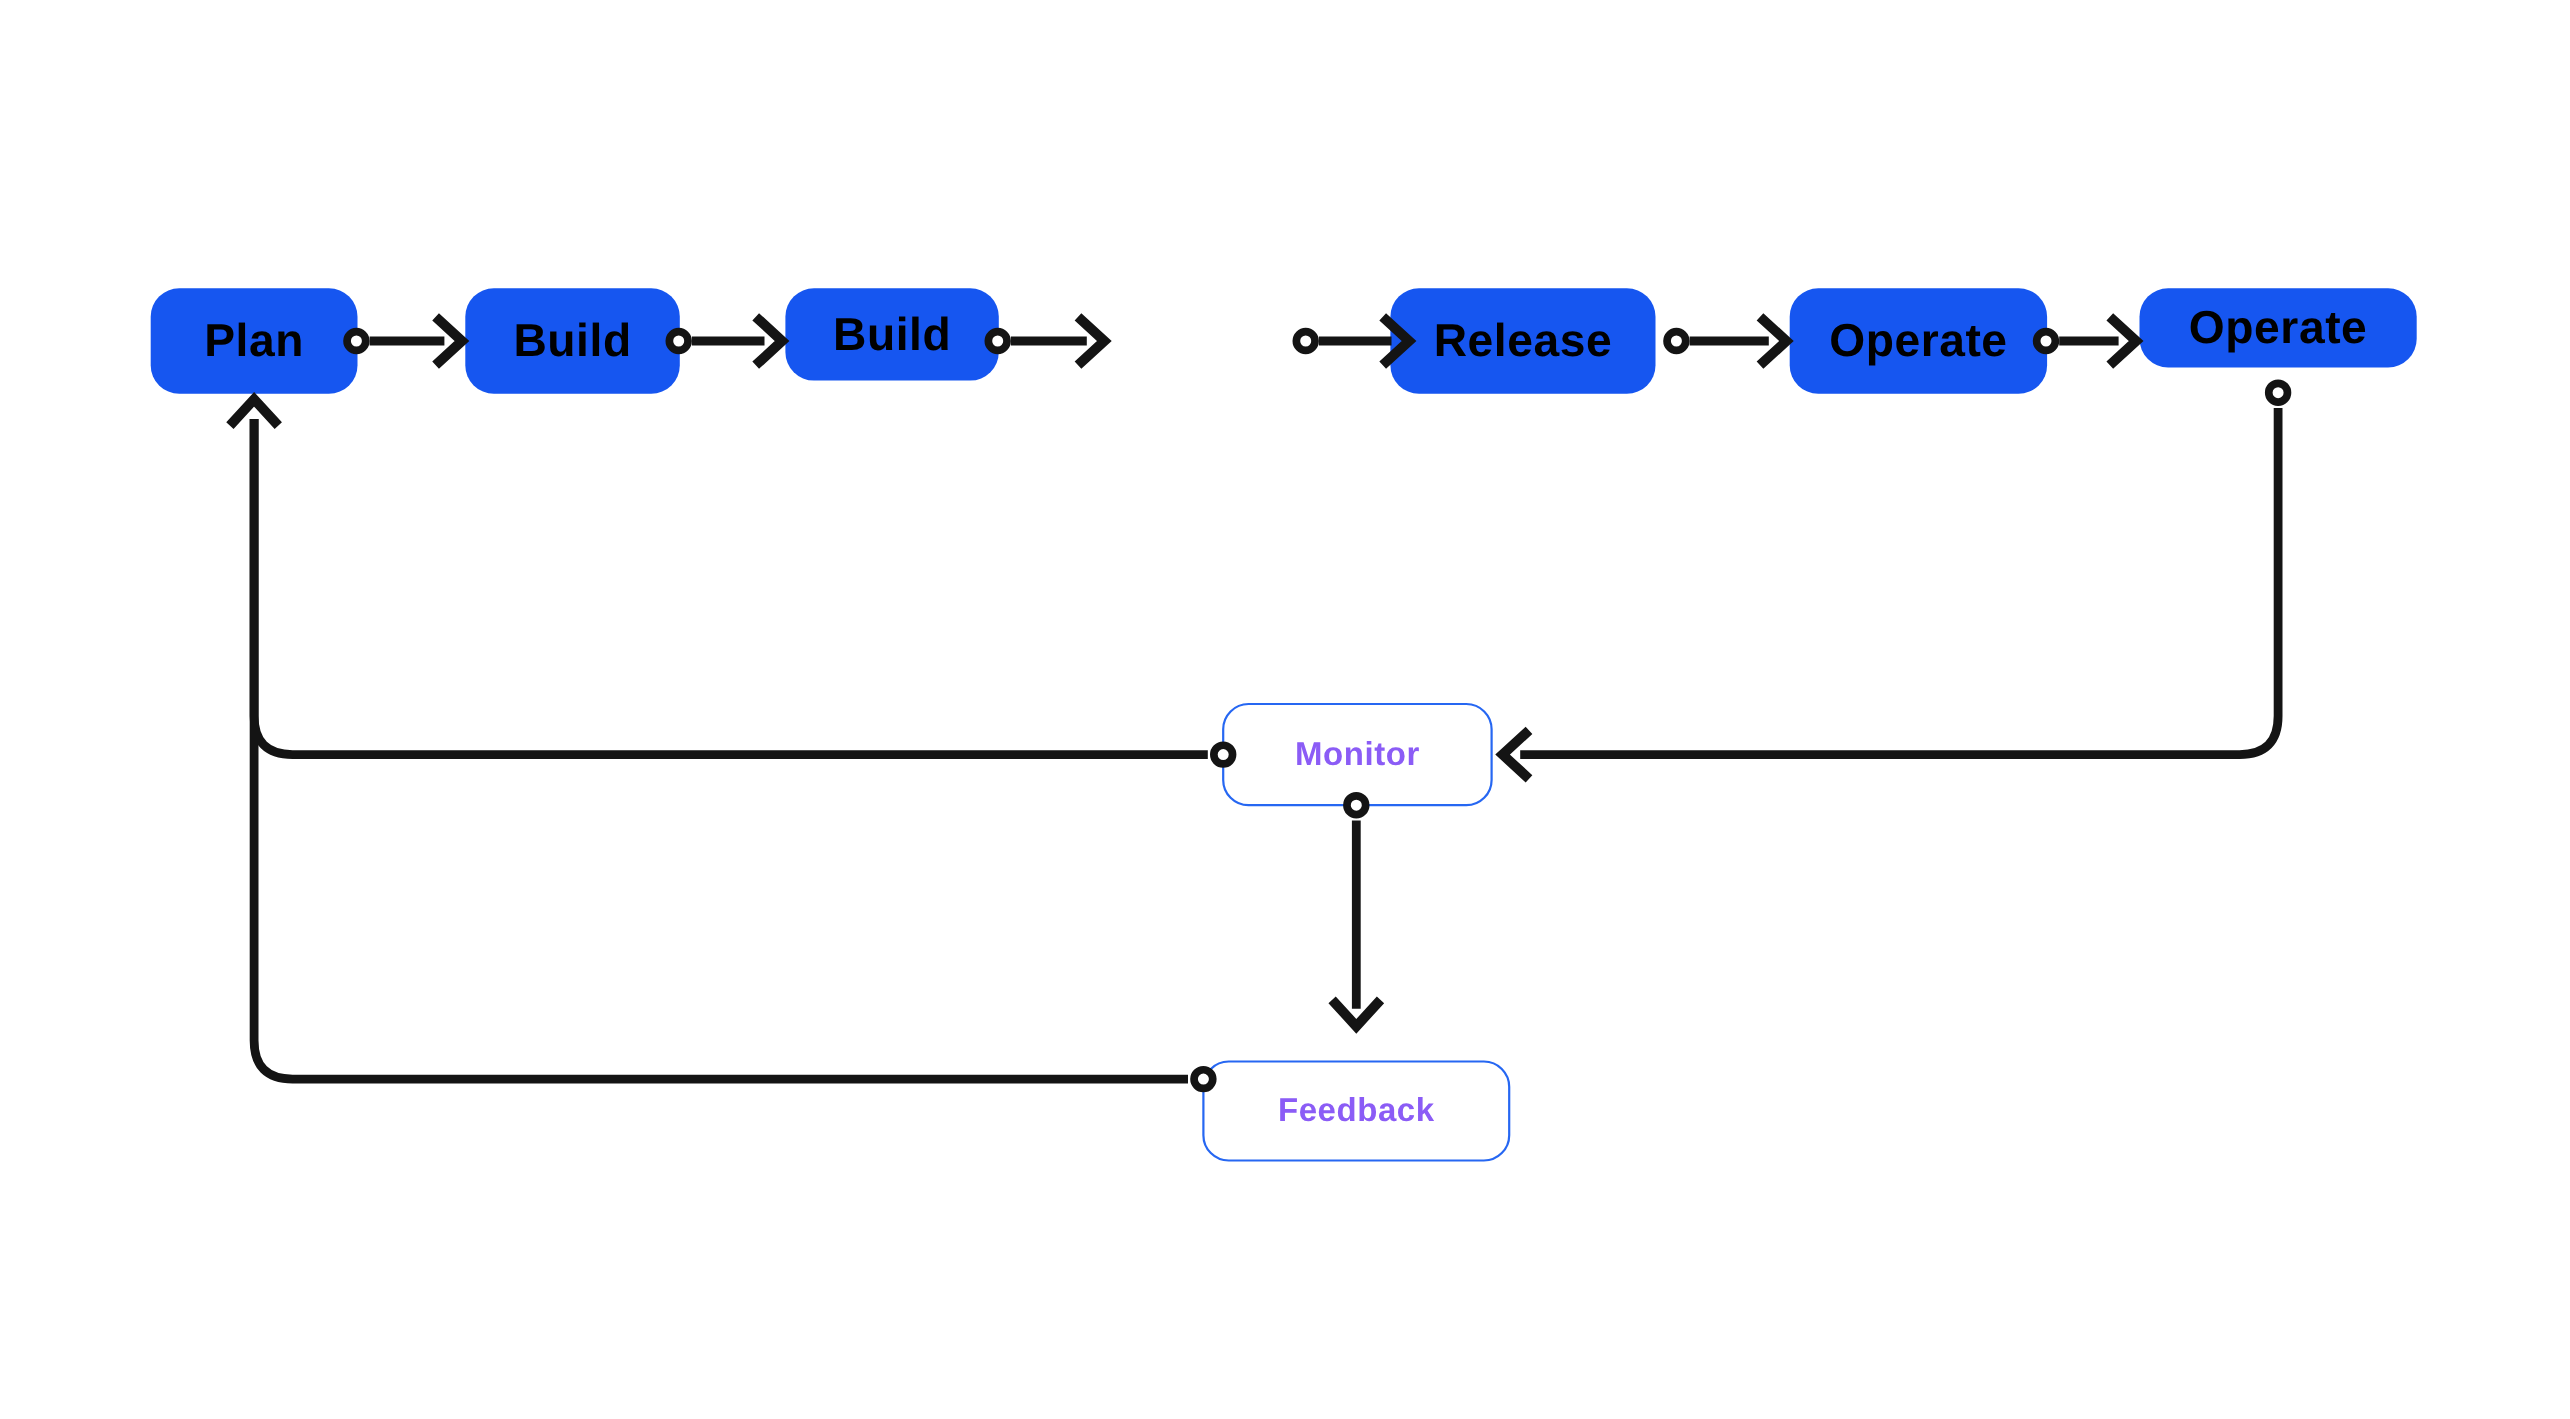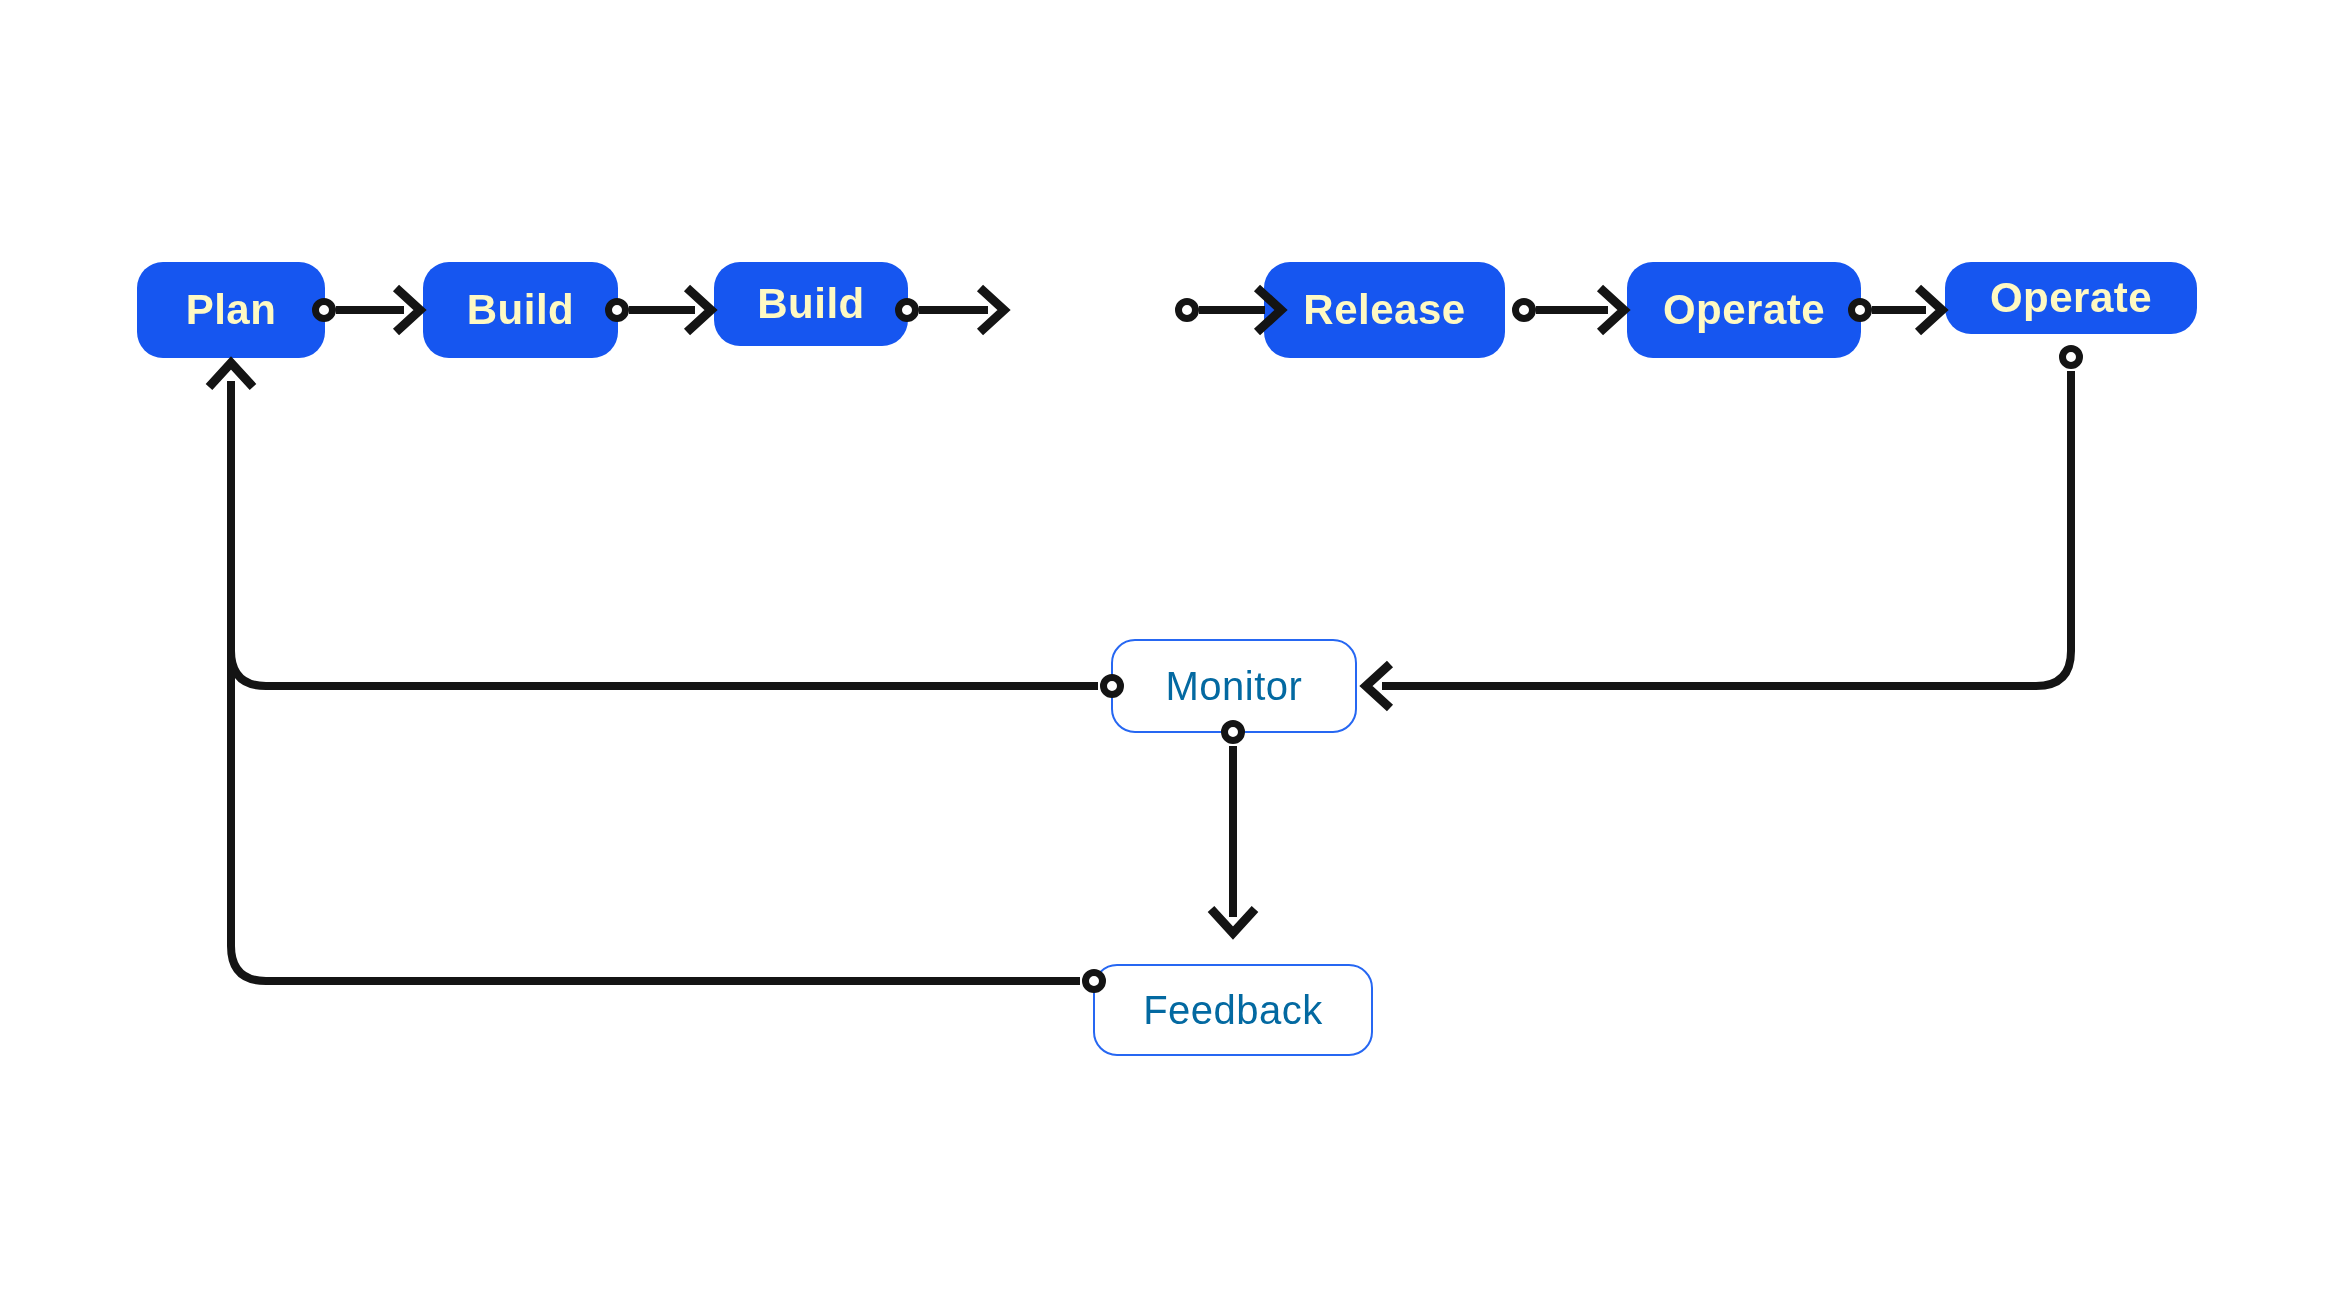--- a/index.html
+++ b/index.html
@@ -27,32 +27,32 @@
     position: absolute;
     display: flex;
     align-items: center;
     justify-content: center;
     box-sizing: border-box;
     z-index: 2;
   }
   .node--solid {
     background: #1656F0;
     border-radius: 26px;
-    color: #fef9c3;
+    color: #000000;
     font-size: 42px;
     font-weight: 700;
     letter-spacing: 0.5px;
   }
   .node--outline {
     background: #ffffff;
     border: 2.5px solid #2667F2;
     border-radius: 24px;
-    color: #0369a1;
-    font-size: 40px;
-    font-weight: 400;
+    color: #8b5cf6;
+    font-size: 30px;
+    font-weight: 700;
     letter-spacing: 0.5px;
   }
   
   .node-plan    { left: 137px;  top: 262px; width: 188px; height: 96px; }
   .node-code    { left: 423px;  top: 262px; width: 195px; height: 96px; }
   .node-build   { left: 714px;  top: 262px; width: 194px; height: 84px; }
   .node-test    { left: 1007px; top: 262px; width: 181px; height: 96px; }
   .node-release { left: 1264px; top: 262px; width: 241px; height: 96px; }
   .node-deploy  { left: 1627px; top: 262px; width: 234px; height: 96px; }
   .node-operate { left: 1945px; top: 262px; width: 252px; height: 72px; }

